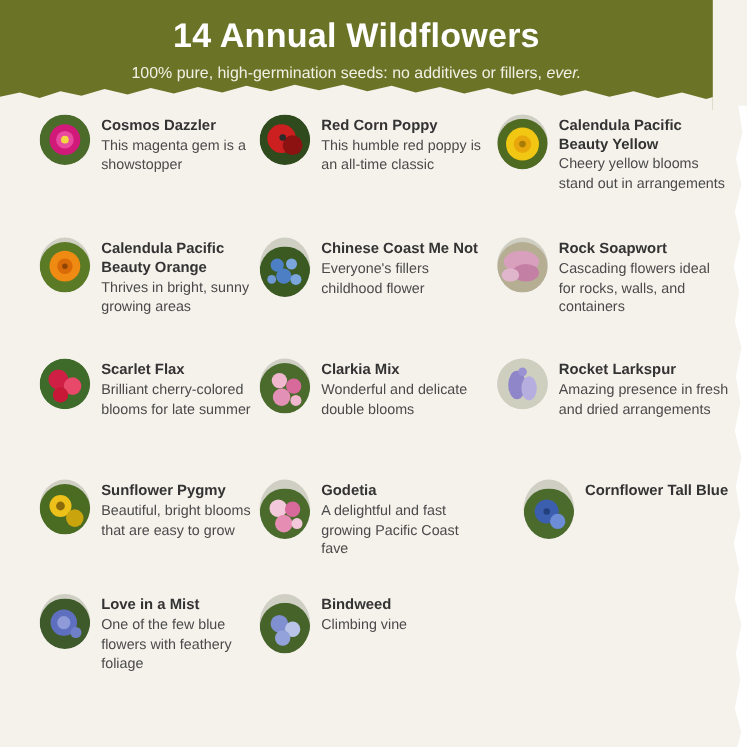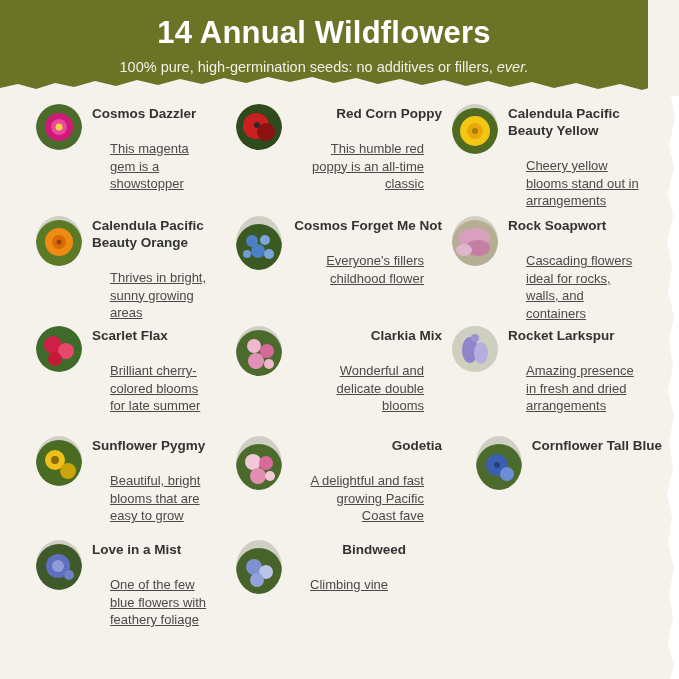--- a/index.html
+++ b/index.html
@@ -84,21 +84,21 @@
   .row-3 { height: 110px; }
   .row-4 { height: 104px; }
   .row-5 { height: 100px; }
 
   .cell {
     display: flex;
     align-items: flex-start;
     box-sizing: border-box;
   }
   .cell-a { width: 210px; padding-left: 14px; }
-  .cell-b { width: 210px; padding-left: 4px; text-align: right; }
+  .cell-b { width: 210px; padding-left: 4px; }
   .cell-c { width: 220px; padding-left: 10px; justify-content: flex-end; }
   .cell.empty { visibility: hidden; }
 
   .thumb {
     width: 46px;
     height: 46px;
     border-radius: 50%;
     flex: 0 0 46px;
     margin-right: 10px;
     overflow: hidden;
@@ -113,22 +113,21 @@
     font-size: 13.5px;
     color: #333333;
     font-weight: bold;
     line-height: 17px;
     margin: 0 0 1px 0;
   }
   .item-desc {
     font-size: 13px;
     color: #4a4a4a;
     line-height: 17.5px;
-    margin: 18px;
-    text-decoration: underline;
+    margin: 0;
   }
   
   .nudge-8 { padding-top: 8px; }
   .nudge-4 { padding-top: 4px; }
 </style>
 </head>
 <body>
 
 <div class="page">
 
@@ -214,21 +213,21 @@
           <svg width="46" height="46" viewBox="0 0 46 46">
             <circle cx="23" cy="23" r="23" fill="#3a5a22"></circle>
             <circle cx="16" cy="17" r="6" fill="#4d7fc4"></circle>
             <circle cx="29" cy="16" r="5" fill="#7aa6dd"></circle>
             <circle cx="22" cy="27" r="7" fill="#4d7fc4"></circle>
             <circle cx="33" cy="30" r="5" fill="#7aa6dd"></circle>
             <circle cx="11" cy="30" r="4" fill="#6f9ad6"></circle>
           </svg>
         </div>
         <div class="text">
-          <div class="item-title">Cosmos Forget Me Not</div>
+          <div class="item-title">Chinese Coast Me Not</div>
           <div class="item-desc">Everyone's fillers childhood flower</div>
         </div>
       </div>
       <div class="cell cell-c">
         <div class="thumb nudge-4">
           <svg width="46" height="46" viewBox="0 0 46 46">
             <circle cx="23" cy="23" r="23" fill="#b5ae93"></circle>
             <ellipse cx="22" cy="18" rx="16" ry="10" fill="#d9a0bd"></ellipse>
             <ellipse cx="26" cy="28" rx="12" ry="8" fill="#c47fa4"></ellipse>
             <ellipse cx="12" cy="30" rx="8" ry="6" fill="#e0b6cc"></ellipse>

